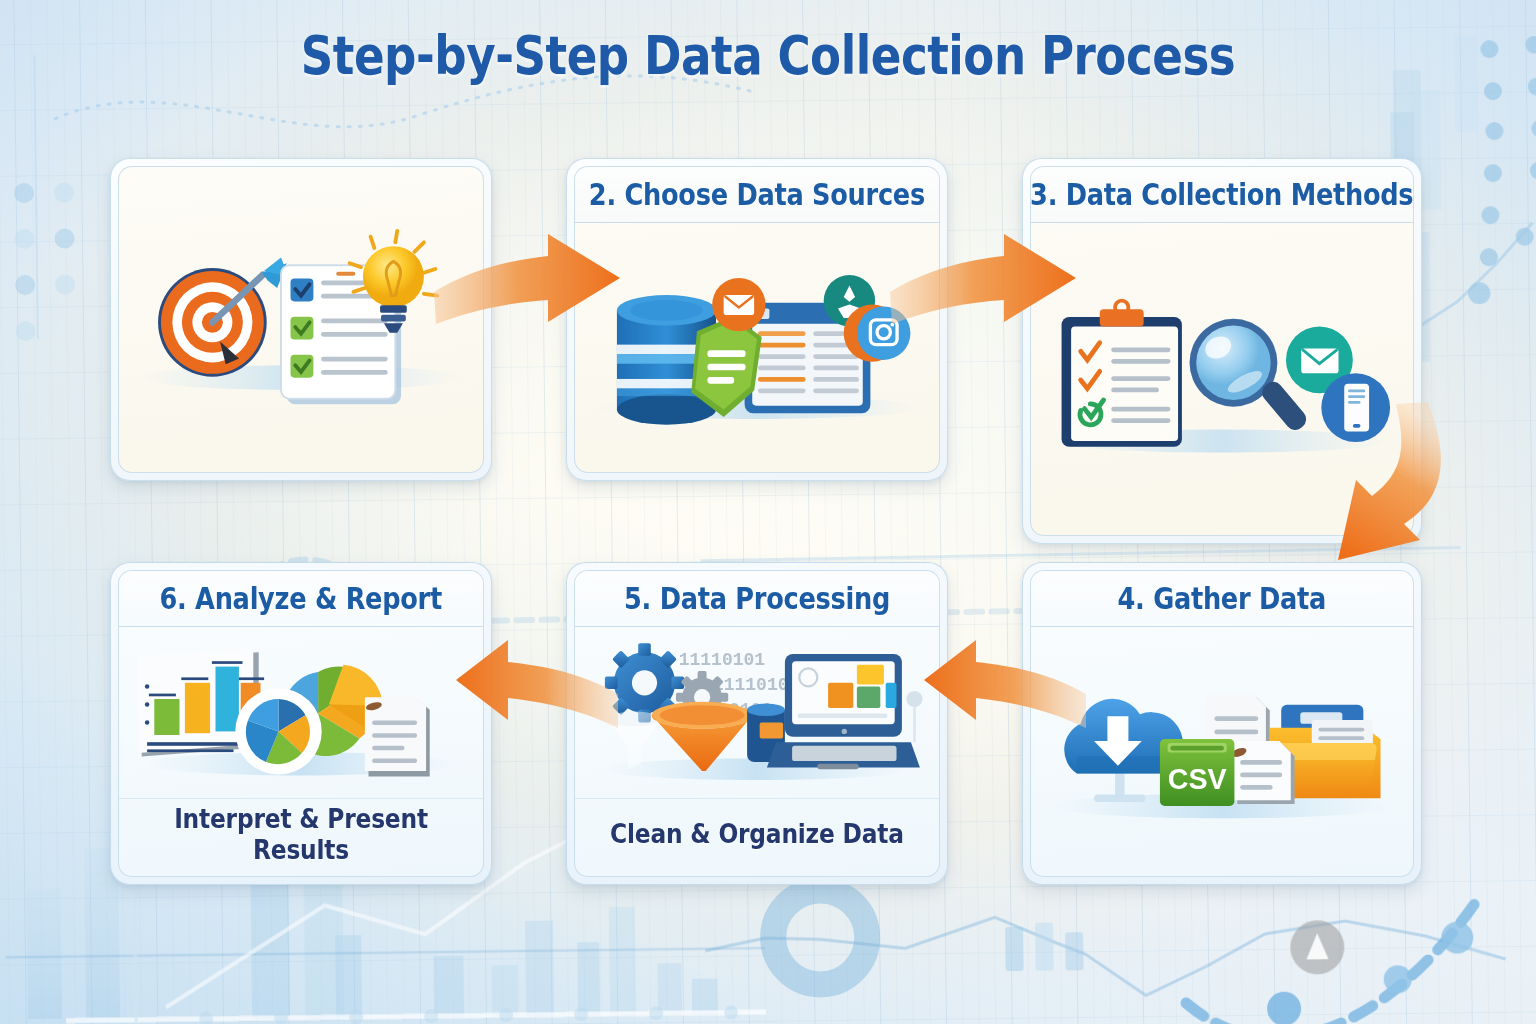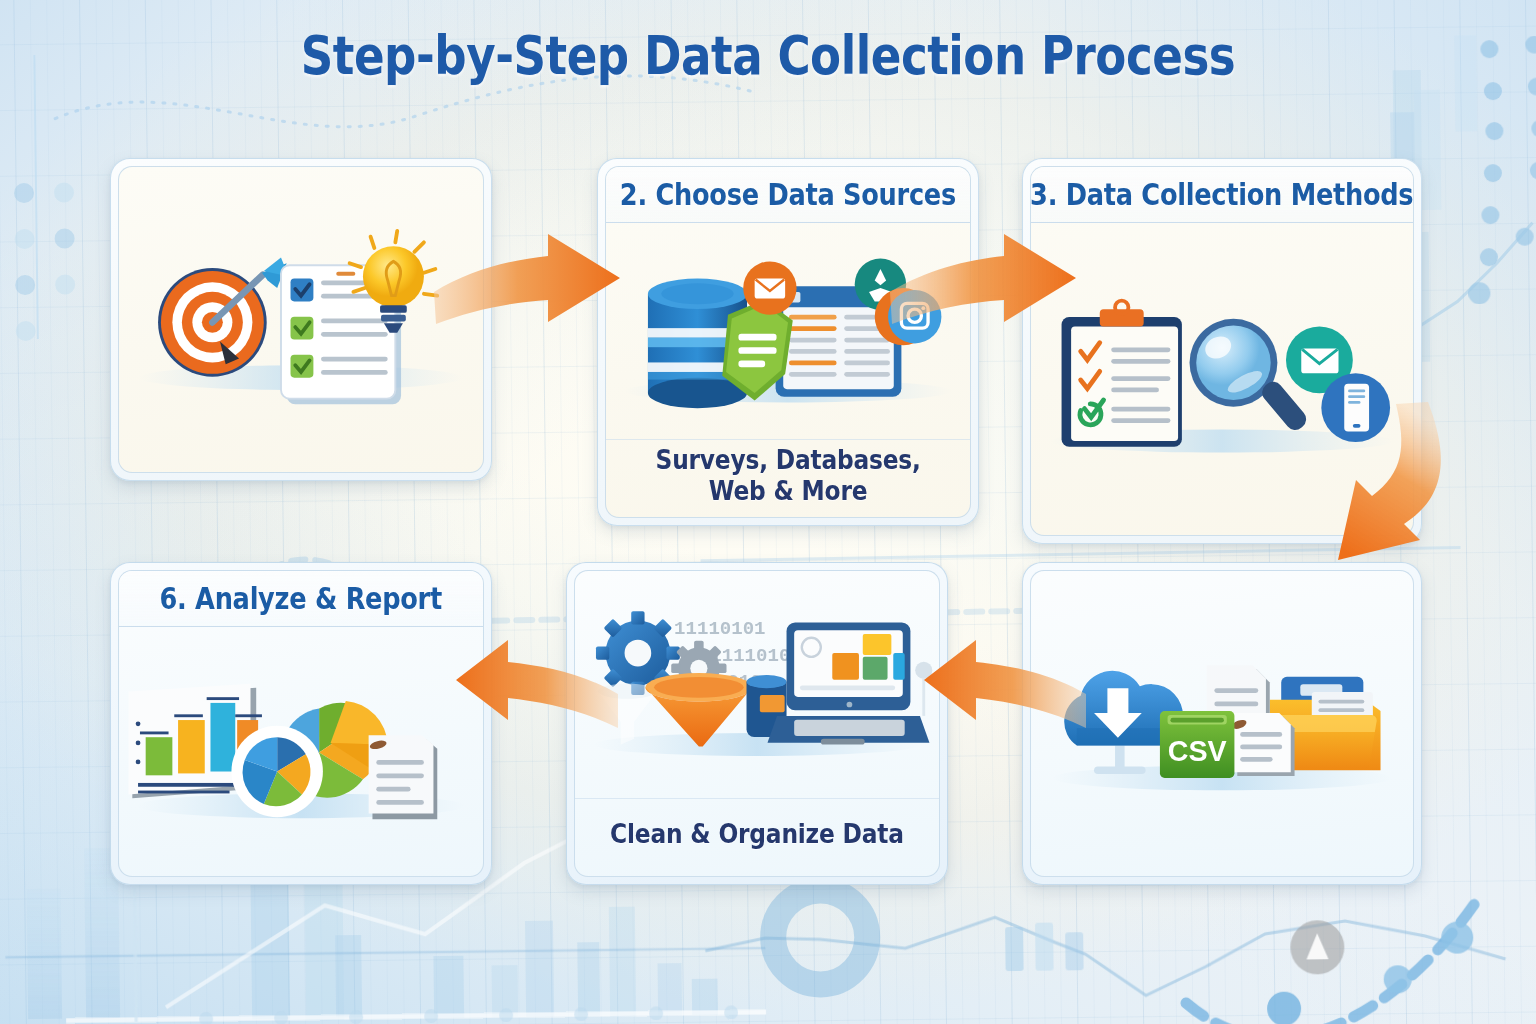--- a/index.html
+++ b/index.html
@@ -304,21 +304,21 @@
             <path d="M282 54 q-5 -14 6 -20 q11 6 6 20 l-4 16 h-4 z" fill="none" stroke="#e09c18" stroke-width="3"></path>
             <rect x="274" y="80" width="28" height="8" rx="2" fill="#2b4a7d"></rect>
             <rect x="275" y="90" width="26" height="7" rx="2" fill="#3a5e92"></rect>
             <path d="M278 99 h20 l-6 10 h-8 z" fill="#2b4a7d"></path>
           </g>
         </svg>
       </div>
     </div>
   </div>
 
-  <div class="card top" style="left:597px; top:158px; width:382px; height:368px;">
+  <div class="card top" style="left:566px; top:158px; width:382px; height:323px;">
     <div class="card-inner">
       <div class="card-head">
         <span class="card-head-text">2. Choose Data Sources</span>
       </div>
       <div class="card-art">
         <svg viewBox="0 0 382 190">
           <defs>
             <linearGradient id="dbG" x1="0" y1="0" x2="1" y2="0">
               <stop offset="0%" stop-color="#1f6fb5"></stop>
                 <stop offset="50%" stop-color="#2f8fd6"></stop>
@@ -387,26 +387,20 @@
 
           <g>
             <circle cx="312" cy="80" r="30" fill="#e8721e"></circle>
             <circle cx="324" cy="80" r="28" fill="#3f9ee0"></circle>
             <rect x="310" y="66" width="28" height="26" rx="6" fill="none" stroke="#ffffff" stroke-width="3.5"></rect>
             <circle cx="324" cy="79" r="7" fill="none" stroke="#ffffff" stroke-width="3.5"></circle>
             <circle cx="333" cy="71" r="2" fill="#ffffff"></circle>
           </g>
         </svg>
       </div>
-      <div class="card-foot">
-        <div class="card-foot-text">
-          <div>Surveys, Databases,</div>
-          <div>Web &amp; More</div>
-        </div>
-      </div>
     </div>
   </div>
 
   <div class="card top" style="left:1022px; top:158px; width:400px; height:386px;">
     <div class="card-inner">
       <div class="card-head">
         <span class="card-head-text">3. Data Collection Methods</span>
       </div>
       <div class="card-art">
         <svg viewBox="0 0 400 190">
@@ -467,20 +461,23 @@
             </g>
             <rect x="337" y="142" width="8" height="4" rx="2" fill="#2f74bf"></rect>
           </g>
         </svg>
       </div>
     </div>
   </div>
 
   <div class="card bottom" style="left:1022px; top:562px; width:400px; height:323px;">
     <div class="card-inner">
+      <div class="card-head">
+        <span class="card-head-text">4. Gather Data</span>
+      </div>
       <div class="card-art">
         <svg viewBox="0 0 400 190">
           <defs>
             <linearGradient id="cloudG" x1="0" y1="0" x2="0" y2="1">
               <stop offset="0%" stop-color="#4ea2e8"></stop>
                 <stop offset="100%" stop-color="#1f6fb5"></stop>
             </linearGradient>
             <linearGradient id="folderG" x1="0" y1="0" x2="0" y2="1">
               <stop offset="0%" stop-color="#fbbe2c"></stop>
                 <stop offset="100%" stop-color="#ef8a14"></stop>
@@ -544,20 +541,23 @@
             <rect x="146" y="89" width="56" height="5" rx="2.5" fill="#5ba02c"></rect>
             <text x="174" y="134" font-family="'Liberation Sans Narrow','Liberation Sans',sans-serif" font-size="30" font-weight="bold" fill="#ffffff" text-anchor="middle">CSV</text>
           </g>
         </svg>
       </div>
     </div>
   </div>
 
   <div class="card bottom" style="left:566px; top:562px; width:382px; height:323px;">
     <div class="card-inner">
+      <div class="card-head">
+        <span class="card-head-text">5. Data Processing</span>
+      </div>
       <div class="card-art">
         <svg viewBox="0 0 382 190">
           <defs>
             <linearGradient id="funnelG" x1="0" y1="0" x2="0" y2="1">
               <stop offset="0%" stop-color="#f79b36"></stop>
                 <stop offset="100%" stop-color="#ea6a12"></stop>
             </linearGradient>
             <linearGradient id="gearG" x1="0" y1="0" x2="1" y2="1">
               <stop offset="0%" stop-color="#3f8fd4"></stop>
                 <stop offset="100%" stop-color="#1d5c9c"></stop>
@@ -721,20 +721,25 @@
             <ellipse cx="272" cy="88" rx="9" ry="4" fill="#8e5a34" transform="rotate(-14 272 88)"></ellipse>
             <g fill="#b6c0ca">
               <rect x="270" y="104" width="50" height="5" rx="2.5"></rect>
               <rect x="270" y="118" width="50" height="5" rx="2.5"></rect>
               <rect x="270" y="132" width="36" height="5" rx="2.5"></rect>
               <rect x="270" y="146" width="50" height="5" rx="2.5"></rect>
             </g>
           </g>
         </svg>
       </div>
+      <div class="card-foot">
+        <div class="card-foot-text">
+          <div>Interpret &amp; Present Results</div>
+        </div>
+      </div>
     </div>
   </div>
 
   <svg class="arrow" style="left:430px; top:230px; width:210px; height:120px;" viewBox="0 0 210 120">
     <defs>
       <linearGradient id="arrR1" x1="0" y1="0" x2="1" y2="0">
         <stop offset="0%" stop-color="#f6c79a" stop-opacity=".55"></stop>
         <stop offset="45%" stop-color="#f09544" stop-opacity=".9"></stop>
         <stop offset="100%" stop-color="#ed6f1b"></stop>
       </linearGradient>

